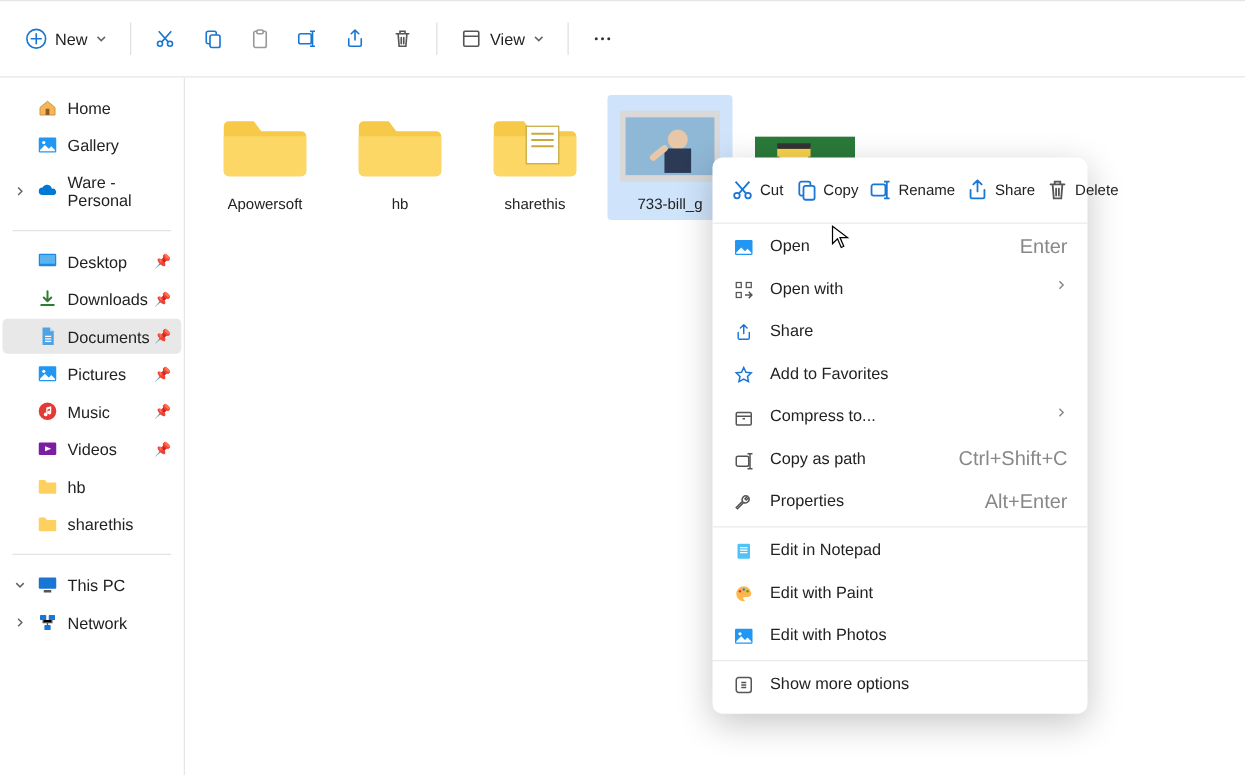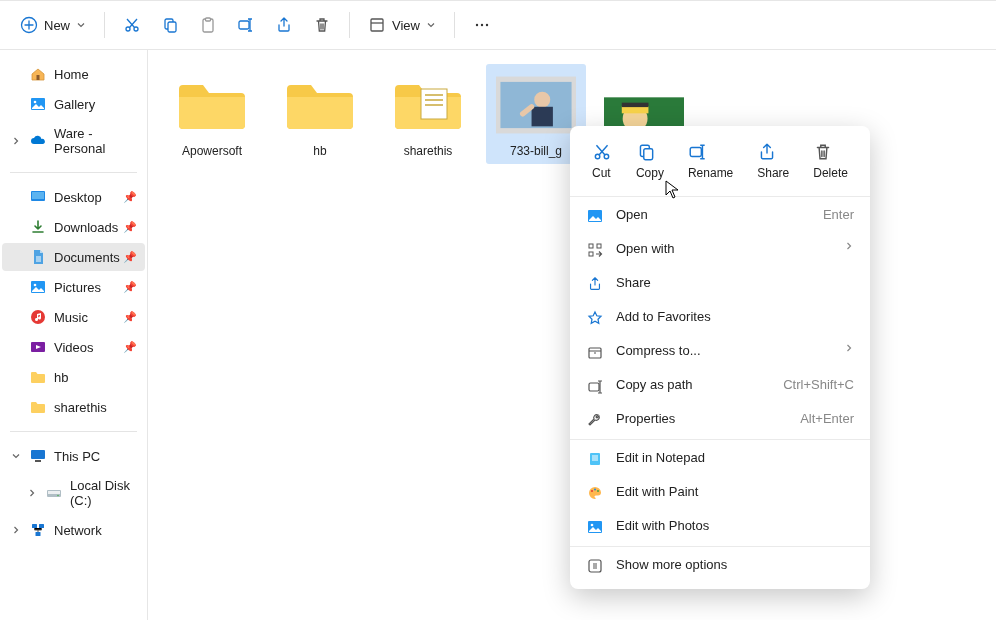--- a/index.html
+++ b/index.html
@@ -1,42 +1,42 @@
 <!DOCTYPE html>
 <html><head>
 <meta charset="utf-8">
 <style>
 *{box-sizing:border-box;margin:0;padding:0;font-family:"Segoe UI",Arial,sans-serif;font-size:13px;color:#222}
 body{width:996px;height:620px;overflow:hidden;background:#fff;position:relative}
-.toolbar{height:50px;border-top:1px solid #e6e6e6;border-bottom:1px solid #e6e6e6;display:flex;align-items:center;padding:0 10px;gap:0}
+.toolbar{height:62px;border-top:1px solid #e6e6e6;border-bottom:1px solid #e6e6e6;display:flex;align-items:center;padding:0 10px;gap:0}
 .tb-btn{display:flex;align-items:center;gap:6px;padding:6px 10px;border-radius:4px;cursor:pointer}
 .tb-icon{width:18px;height:18px;display:flex;align-items:center;justify-content:center}
 .sep{width:1px;height:26px;background:#e0e0e0;margin:0 8px}
 .chev{width:10px;height:10px}
 .main{display:flex;height:570px}
 .sidebar{width:148px;border-right:1px solid #e6e6e6;padding:10px 2px 0 2px;position:relative}
 .nav-item{display:flex;align-items:center;gap:8px;padding:6px 6px 6px 28px;border-radius:4px;cursor:pointer;position:relative;margin-bottom:2px}
 .nav-item.active{background:#e8e8e8}
 .nav-icon{width:16px;height:16px;flex:0 0 16px}
 .nav-exp{position:absolute;left:8px;width:12px;height:12px;display:flex;align-items:center;justify-content:center}
 .pin{position:absolute;right:8px;color:#999;font-size:11px}
 .hr{height:1px;background:#e4e4e4;margin:10px 8px}
 .content{flex:1;padding:14px 0 0 14px;display:flex;align-items:flex-start;gap:8px}
 .item{width:100px;display:flex;flex-direction:column;align-items:center;gap:4px;padding:6px 2px;border-radius:3px;cursor:pointer}
 .item.sel{background:#cfe4fb}
 .item .thumb{width:80px;height:70px;display:flex;align-items:center;justify-content:center}
 .item .lbl{text-align:left;font-size:12px;white-space:nowrap;overflow:hidden;max-width:96px;text-overflow:clip}
 .ctx{position:absolute;left:570px;top:126px;width:300px;background:#fff;border-radius:8px;box-shadow:0 8px 28px rgba(0,0,0,.22);padding:6px 0;z-index:50}
 .ctx-top{display:flex;justify-content:space-around;padding:6px 10px 10px 10px}
-.ctx-top .ci{display:flex;flex-direction:column;gap:4px;cursor:pointer;padding:4px 4px;border-radius:4px}
+.ctx-top .ci{display:flex;flex-direction:row;align-items:center;gap:4px;cursor:pointer;padding:4px 4px;border-radius:4px}
 .ctx-top .lbl{font-size:12px}
 .ctx-sep{height:1px;background:#eaeaea;margin:2px 0}
 .ctx-row{display:flex;align-items:flex-start;gap:12px;padding:8px 16px;cursor:pointer;position:relative}
 .ctx-row .mi{width:18px;height:18px;flex:0 0 18px;display:flex;align-items:center;justify-content:center}
-.ctx-row .hint{margin-left:auto;color:#888;font-size:13px}
+.ctx-row .hint{margin-left:auto;color:#888;font-size:16px}
 .ctx-row .sub{margin-left:auto;color:#888}
 .cursor{position:absolute;left:665px;top:180px;z-index:60}
 svg{display:block}
 </style>
 </head>
 <body>
 
 <div class="toolbar">
   <div class="tb-btn">
     <span class="tb-icon">
@@ -243,35 +243,20 @@
             <path d="M2 3.5l3 3 3-3" fill="none" stroke="#666" stroke-width="1.2"></path>
           </svg>
         </span>
       <span class="nav-icon">
           <svg width="16" height="16" viewBox="0 0 16 16">
             <rect x="1" y="2" width="14" height="9" rx="1" fill="#1976d2"></rect>
             <rect x="5" y="12" width="6" height="2" fill="#555"></rect>
           </svg>
         </span>
       <span>This PC</span>
-    </div>
-    <div class="nav-item" style="padding-left:44px">
-      <span class="nav-exp" style="left:24px">
-          <svg width="10" height="10" viewBox="0 0 10 10">
-            <path d="M3.5 2l3 3-3 3" fill="none" stroke="#666" stroke-width="1.2"></path>
-          </svg>
-        </span>
-      <span class="nav-icon">
-          <svg width="16" height="16" viewBox="0 0 16 16">
-            <rect x="1" y="5" width="14" height="7" rx="1" fill="#b0bec5"></rect>
-            <rect x="2" y="6" width="12" height="3" fill="#eceff1"></rect>
-            <circle cx="12" cy="10.5" r=".8" fill="#4caf50"></circle>
-          </svg>
-        </span>
-      <span>Local Disk (C:)</span>
     </div>
     <div class="nav-item">
       <span class="nav-exp">
           <svg width="10" height="10" viewBox="0 0 10 10">
             <path d="M3.5 2l3 3-3 3" fill="none" stroke="#666" stroke-width="1.2"></path>
           </svg>
         </span>
       <span class="nav-icon">
           <svg width="16" height="16" viewBox="0 0 16 16">
             <rect x="2" y="2" width="5" height="4" rx=".5" fill="#1976d2"></rect>

